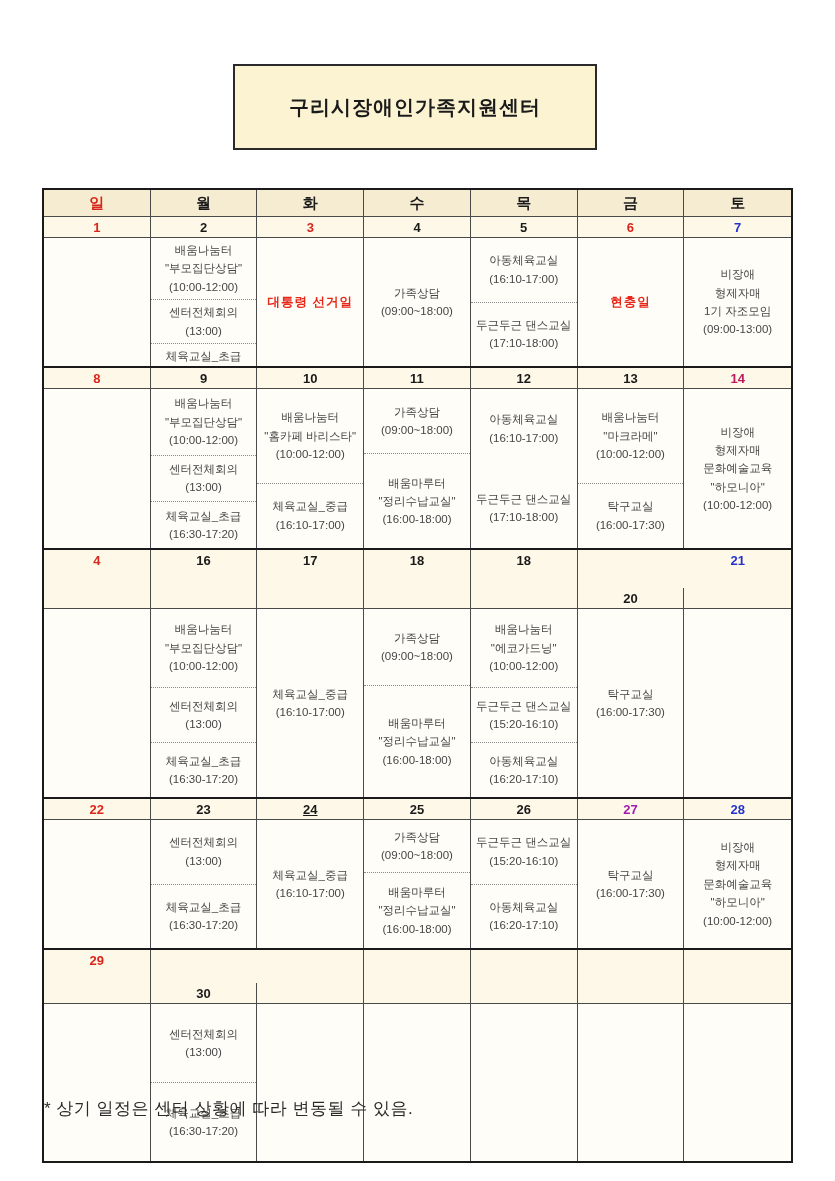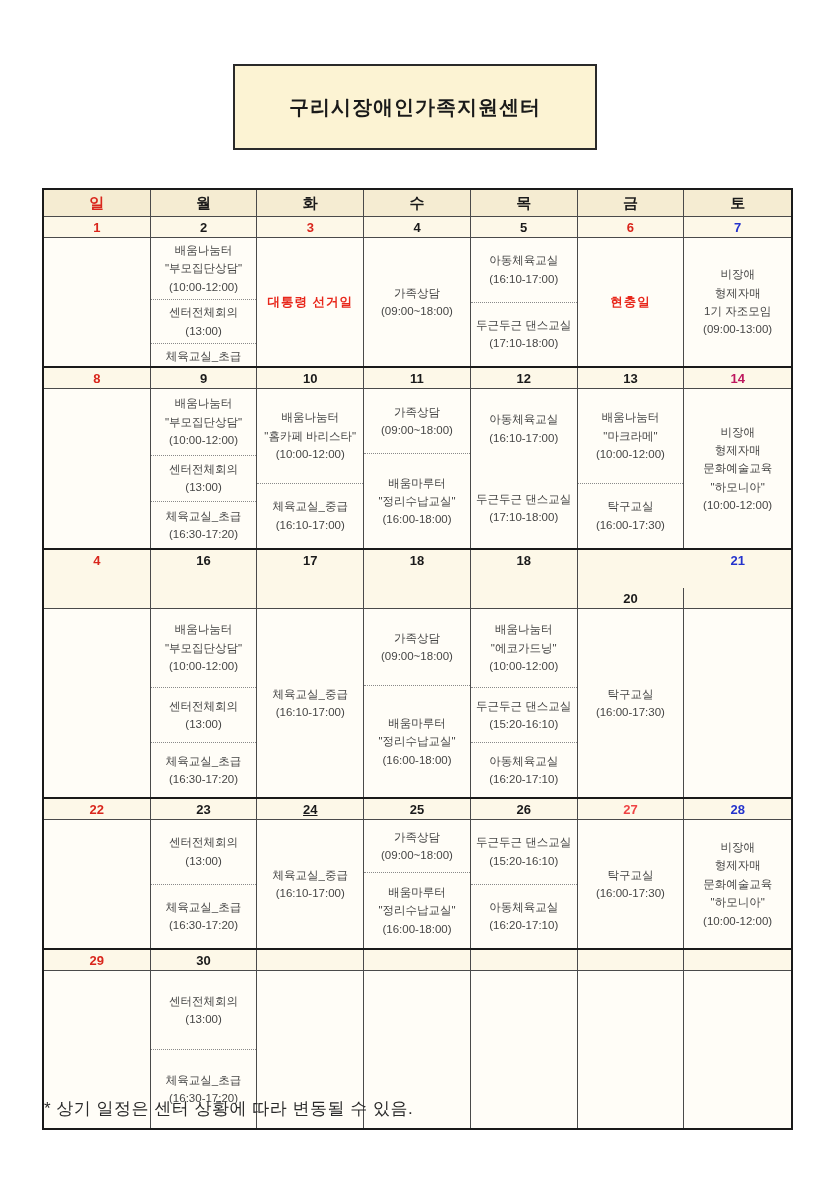--- a/index.html
+++ b/index.html
@@ -276,21 +276,21 @@
         </div>
       </div>
       <div class="day-cell"></div>
     </div>
     <div class="cal-row date-row">
       <div class="date-cell" style="color: rgb(217, 38, 28);">22</div>
       <div class="date-cell" style="color: rgb(26, 26, 26);">23</div>
       <div class="date-cell" style="color: rgb(26, 26, 26); text-decoration: underline;">24</div>
       <div class="date-cell" style="color: rgb(26, 26, 26);">25</div>
       <div class="date-cell" style="color: rgb(26, 26, 26);">26</div>
-      <div class="date-cell" style="color: #ef4444;">27</div>
+      <div class="date-cell" style="color: #a21caf;">27</div>
       <div class="date-cell" style="color: rgb(36, 51, 204);">28</div>
     </div>
     <div class="cal-row content-row" style="height: 128px;">
       <div class="day-cell"></div>
       <div class="day-cell">
         <div class="event" style="flex: 2 1 0%;">
           <div class="event-line">센터전체회의</div>
           <div class="event-line">(13:00)</div>
         </div>
         <div class="event divided" style="flex: 2 1 0%;">
@@ -336,21 +336,21 @@
           <div class="event-line">비장애</div>
           <div class="event-line">형제자매</div>
           <div class="event-line">문화예술교육</div>
           <div class="event-line">"하모니아"</div>
           <div class="event-line">(10:00-12:00)</div>
         </div>
       </div>
     </div>
     <div class="cal-row date-row">
       <div class="date-cell" style="color: rgb(217, 38, 28);">29</div>
-      <div class="date-cell" style="color: rgb(26, 26, 26);">30</div>
+      <div class="date-cell" style="color: rgb(26, 26, 26); margin-top: 33px;">30</div>
       <div class="date-cell" style="color: rgb(26, 26, 26);"></div>
       <div class="date-cell" style="color: rgb(26, 26, 26);"></div>
       <div class="date-cell" style="color: rgb(26, 26, 26);"></div>
       <div class="date-cell" style="color: rgb(26, 26, 26);"></div>
       <div class="date-cell" style="color: rgb(26, 26, 26);"></div>
     </div>
     <div class="cal-row content-row" style="height: 157px;">
       <div class="day-cell"></div>
       <div class="day-cell">
         <div class="event" style="flex: 2 1 0%;">

